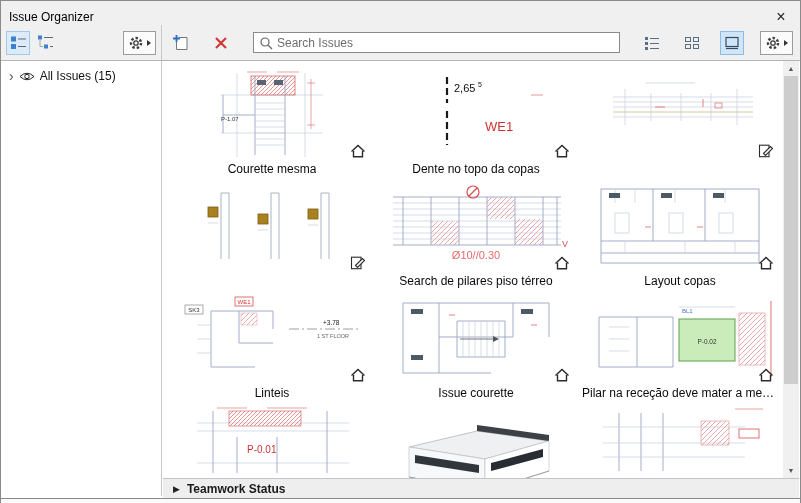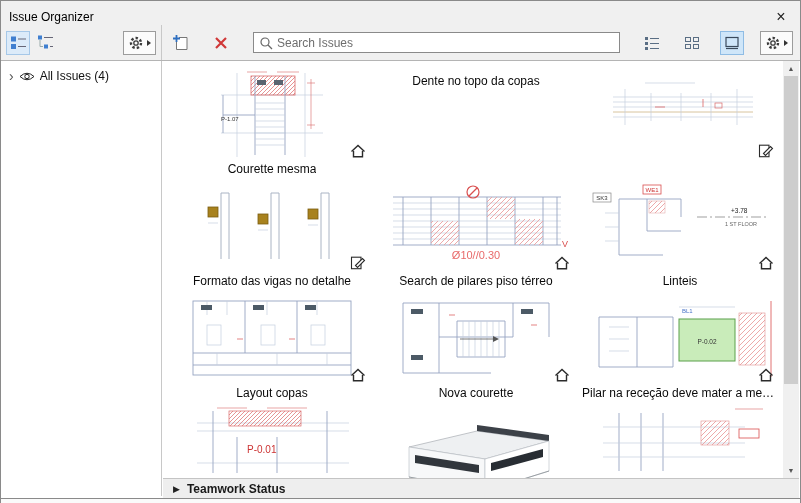--- a/index.html
+++ b/index.html
@@ -144,21 +144,21 @@
     </div>
   </div>
 
   <div class="sidebar">
     <div class="tree-item">
       <span class="chev">›</span>
       <svg width="16" height="11" viewBox="0 0 16 11">
         <path d="M1 5.5 Q8 -1 15 5.5 Q8 12 1 5.5 Z" fill="none" stroke="#222" stroke-width="1"></path>
         <circle cx="8" cy="5.5" r="2.2" fill="none" stroke="#222" stroke-width="1"></circle>
       </svg>
-      <span>All Issues (4)</span>
+      <span>All Issues (15)</span>
     </div>
   </div>
 
   <div class="content">
 
     <div class="card">
       <div class="thumbwrap">
         <svg class="art" viewBox="0 0 190 88">
           <path class="ln2" d="M60 2 V86 M128 2 V86 M44 24 H146 M44 62 H146"></path>
           <rect x="74" y="5" width="44" height="19" fill="url(#hred)" stroke="#d96a6a" stroke-width="0.8"></rect>
@@ -175,20 +175,35 @@
           <svg width="16" height="14" viewBox="0 0 16 14">
             <path d="M1.5 7.5 L8 1.5 L14.5 7.5" fill="none" stroke="#2b2b2b" stroke-width="1.4"></path>
             <path d="M3.5 6.8 V12.8 H12.5 V6.8" fill="#fff" stroke="#2b2b2b" stroke-width="1.4"></path>
           </svg>
         </span>
       </div>
       <div class="card-title">Courette mesma</div>
     </div>
 
     <div class="card">
+      <div class="thumbwrap">
+        <svg class="art" viewBox="0 0 190 88">
+          <path d="M66 6 V32 M66 40 V74" stroke="#1a1a1a" stroke-width="2.2" stroke-dasharray="7 4"></path>
+          <text x="73" y="21" font-size="11" fill="#111">2,65</text>
+          <text x="97" y="16" font-size="7" fill="#111">5</text>
+          <text x="104" y="60" font-size="13" fill="#c33">WE1</text>
+          <path class="red" d="M150 24 H162" stroke-width="0.6"></path>
+        </svg>
+        <span class="badge">
+          <svg width="16" height="14" viewBox="0 0 16 14">
+            <path d="M1.5 7.5 L8 1.5 L14.5 7.5" fill="none" stroke="#2b2b2b" stroke-width="1.4"></path>
+            <path d="M3.5 6.8 V12.8 H12.5 V6.8" fill="#fff" stroke="#2b2b2b" stroke-width="1.4"></path>
+          </svg>
+        </span>
+      </div>
       <div class="card-title">Dente no topo da copas</div>
     </div>
 
     <div class="card">
       <div class="thumbwrap">
         <svg class="art" viewBox="0 0 190 88">
           <path class="ln2" d="M28 26 H168 M28 31 H168 M28 36 H168 M28 46 H168 M60 12 H110"></path>
           <path d="M28 41 H168" stroke="#d8c49e" stroke-width="1"></path>
           <path class="ln2" d="M40 18 V54 M66 22 V50 M96 22 V50 M126 22 V50 M152 18 V54"></path>
           <path class="red" d="M70 36 H80 M118 28 V36" stroke-width="0.7"></path>
@@ -215,21 +230,20 @@
           <rect x="131" y="26" width="10" height="10" fill="#a8821e" stroke="#7a5c10" stroke-width="0.8"></rect>
           <path class="ln2" d="M31 40 H41 M81 47 H91 M131 42 H141"></path>
         </svg>
         <span class="badge">
           <svg width="16" height="14" viewBox="0 0 16 14">
             <rect x="1.5" y="1.2" width="9.5" height="11.5" fill="#fff" stroke="#2b2b2b" stroke-width="1.1"></rect>
             <path d="M5.5 9.5 L12.5 2.5 L14.5 4.5 L7.5 11.5 Z" fill="#fff" stroke="#2b2b2b" stroke-width="1.1"></path>
           </svg>
         </span>
       </div>
-      <div class="card-title">Formato das vigas no detalhe</div>
     </div>
 
     <div class="card">
       <div class="thumbwrap">
         <svg class="art" viewBox="0 0 190 88">
           <path class="ln" d="M12 14 H180 M12 62 H180"></path>
           <path class="ln2" d="M12 20 H180 M12 26 H180 M12 32 H180 M12 38 H180 M12 44 H180 M12 50 H180 M12 56 H180"></path>
           <path class="ln" d="M22 14 V62 M50 14 V62 M78 14 V62 M106 14 V62 M134 14 V62 M162 14 V62 M176 14 V62"></path>
           <rect x="50" y="38" width="28" height="24" fill="url(#hpink)"></rect>
           <rect x="106" y="14" width="28" height="22" fill="url(#hpink)"></rect>
@@ -245,20 +259,44 @@
             <path d="M3.5 6.8 V12.8 H12.5 V6.8" fill="#fff" stroke="#2b2b2b" stroke-width="1.4"></path>
           </svg>
         </span>
       </div>
       <div class="card-title">Search de pilares piso térreo</div>
     </div>
 
     <div class="card">
       <div class="thumbwrap">
         <svg class="art" viewBox="0 0 190 88">
+          <rect x="16" y="6" width="158" height="74" class="ln"></rect>
+          <path class="ln" d="M68 6 V58 M120 6 V58 M16 58 H174 M16 70 H174"></path>
+          <path class="ln2" d="M30 6 V20 M50 6 V20 M90 6 V20 M140 6 V20 M40 58 V70 M100 58 V70 M150 58 V70"></path>
+          <rect x="24" y="10" width="11" height="5" fill="#4c5a66"></rect>
+          <rect x="76" y="10" width="11" height="5" fill="#4c5a66"></rect>
+          <rect x="128" y="10" width="11" height="5" fill="#4c5a66"></rect>
+          <rect x="30" y="30" width="14" height="20" class="ln2"></rect>
+          <rect x="84" y="30" width="14" height="20" class="ln2"></rect>
+          <rect x="134" y="30" width="14" height="20" class="ln2"></rect>
+          <path class="red" d="M60 44 H66 M112 44 H118" stroke-width="0.7"></path>
+        </svg>
+        <span class="badge">
+          <svg width="16" height="14" viewBox="0 0 16 14">
+            <path d="M1.5 7.5 L8 1.5 L14.5 7.5" fill="none" stroke="#2b2b2b" stroke-width="1.4"></path>
+            <path d="M3.5 6.8 V12.8 H12.5 V6.8" fill="#fff" stroke="#2b2b2b" stroke-width="1.4"></path>
+          </svg>
+        </span>
+      </div>
+      <div class="card-title">Layout copas</div>
+    </div>
+
+    <div class="card">
+      <div class="thumbwrap">
+        <svg class="art" viewBox="0 0 190 88">
           <path class="ln" d="M34 16 H96 M34 16 V72 M34 72 H78 M62 16 V48 M62 48 H96 M96 16 V34"></path>
           <rect x="64" y="18" width="16" height="12" fill="url(#hpink)" stroke="#e0a0a0" stroke-width="0.5"></rect>
           <path class="ln2" d="M20 30 H34 M20 44 H34 M20 58 H34"></path>
           <rect x="8" y="10" width="18" height="9" fill="#fff" stroke="#888" stroke-width="0.7"></rect>
           <text x="17" y="17" text-anchor="middle" font-size="6" fill="#333">SK3</text>
           <rect x="58" y="2" width="18" height="9" fill="#fff" stroke="#d94f4f" stroke-width="0.8"></rect>
           <text x="67" y="9" text-anchor="middle" font-size="6" fill="#c33">WE1</text>
           <path d="M112 34 H184" stroke="#777" stroke-width="0.7" stroke-dasharray="10 3 2 3"></path>
           <text x="146" y="30" font-size="6.5" fill="#222">+3.78</text>
           <text x="140" y="43" font-size="5.5" fill="#666">1 ST FLOOR</text>
@@ -269,62 +307,38 @@
             <path d="M3.5 6.8 V12.8 H12.5 V6.8" fill="#fff" stroke="#2b2b2b" stroke-width="1.4"></path>
           </svg>
         </span>
       </div>
       <div class="card-title">Linteis</div>
     </div>
 
     <div class="card">
       <div class="thumbwrap">
         <svg class="art" viewBox="0 0 190 88">
-          <rect x="16" y="6" width="158" height="74" class="ln"></rect>
-          <path class="ln" d="M68 6 V58 M120 6 V58 M16 58 H174 M16 70 H174"></path>
-          <path class="ln2" d="M30 6 V20 M50 6 V20 M90 6 V20 M140 6 V20 M40 58 V70 M100 58 V70 M150 58 V70"></path>
-          <rect x="24" y="10" width="11" height="5" fill="#4c5a66"></rect>
-          <rect x="76" y="10" width="11" height="5" fill="#4c5a66"></rect>
-          <rect x="128" y="10" width="11" height="5" fill="#4c5a66"></rect>
-          <rect x="30" y="30" width="14" height="20" class="ln2"></rect>
-          <rect x="84" y="30" width="14" height="20" class="ln2"></rect>
-          <rect x="134" y="30" width="14" height="20" class="ln2"></rect>
-          <path class="red" d="M60 44 H66 M112 44 H118" stroke-width="0.7"></path>
-        </svg>
-        <span class="badge">
-          <svg width="16" height="14" viewBox="0 0 16 14">
-            <path d="M1.5 7.5 L8 1.5 L14.5 7.5" fill="none" stroke="#2b2b2b" stroke-width="1.4"></path>
-            <path d="M3.5 6.8 V12.8 H12.5 V6.8" fill="#fff" stroke="#2b2b2b" stroke-width="1.4"></path>
-          </svg>
-        </span>
-      </div>
-      <div class="card-title">Layout copas</div>
-    </div>
-
-    <div class="card">
-      <div class="thumbwrap">
-        <svg class="art" viewBox="0 0 190 88">
           <path class="ln" d="M22 8 H168 M22 8 V78 M168 8 V42 M22 78 H110 M58 8 V78 M132 8 V42 M58 42 H132"></path>
           <path class="ln" d="M76 26 H124 M76 62 H124 M76 26 V62 M124 26 V62"></path>
           <path class="ln2" d="M82 26 V62 M88 26 V62 M94 26 V62 M100 26 V62 M106 26 V62 M112 26 V62 M118 26 V62"></path>
           <path d="M79 44 H112" stroke="#555" stroke-width="0.8"></path>
           <path d="M112 41 L118 44 L112 47 Z" fill="#555"></path>
           <rect x="30" y="14" width="12" height="5" fill="#4c5a66"></rect>
           <rect x="140" y="14" width="12" height="5" fill="#4c5a66"></rect>
           <rect x="30" y="60" width="12" height="5" fill="#4c5a66"></rect>
           <path class="red" d="M68 20 H74 M150 30 H156" stroke-width="0.7"></path>
         </svg>
         <span class="badge">
           <svg width="16" height="14" viewBox="0 0 16 14">
             <path d="M1.5 7.5 L8 1.5 L14.5 7.5" fill="none" stroke="#2b2b2b" stroke-width="1.4"></path>
             <path d="M3.5 6.8 V12.8 H12.5 V6.8" fill="#fff" stroke="#2b2b2b" stroke-width="1.4"></path>
           </svg>
         </span>
       </div>
-      <div class="card-title">Nova courette</div>
+      <div class="card-title">Issue courette</div>
     </div>
 
     <div class="card">
       <div class="thumbwrap">
         <svg class="art" viewBox="0 0 190 88">
           <path class="ln" d="M14 22 H88 M14 22 V72 M14 72 H88 M52 22 V72 M88 22 V72"></path>
           <path class="ln2" d="M24 32 H44 M24 44 H44 M24 56 H44 M94 12 H150"></path>
           <rect x="94" y="24" width="56" height="42" fill="#c9ecba" stroke="#5aa04a" stroke-width="1"></rect>
           <text x="122" y="49" text-anchor="middle" font-size="6.5" fill="#333">P-0.02</text>
           <text x="97" y="18" font-size="6" fill="#4a74c8">BL1</text>

